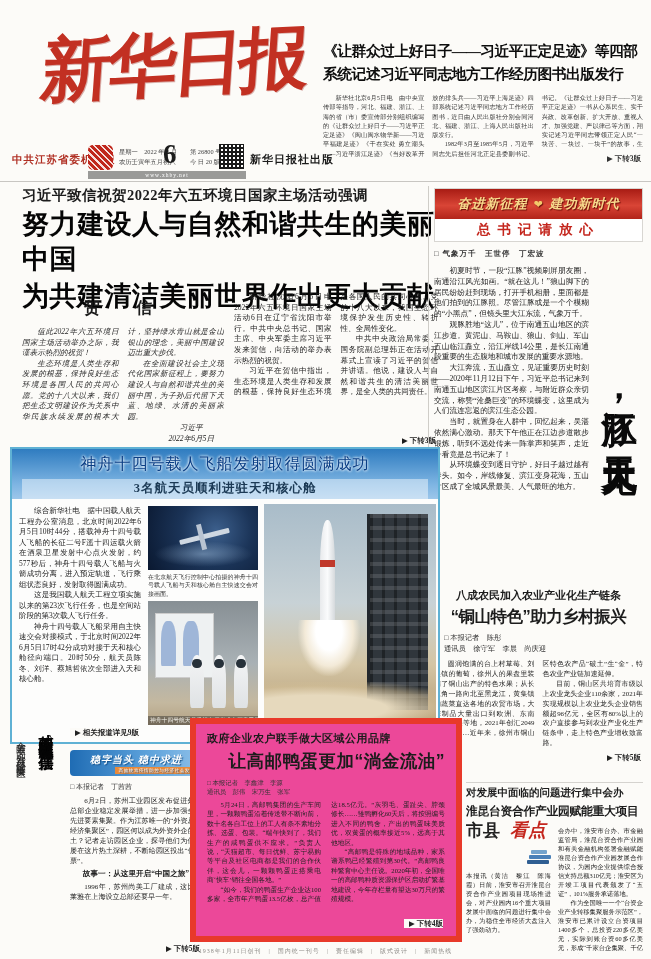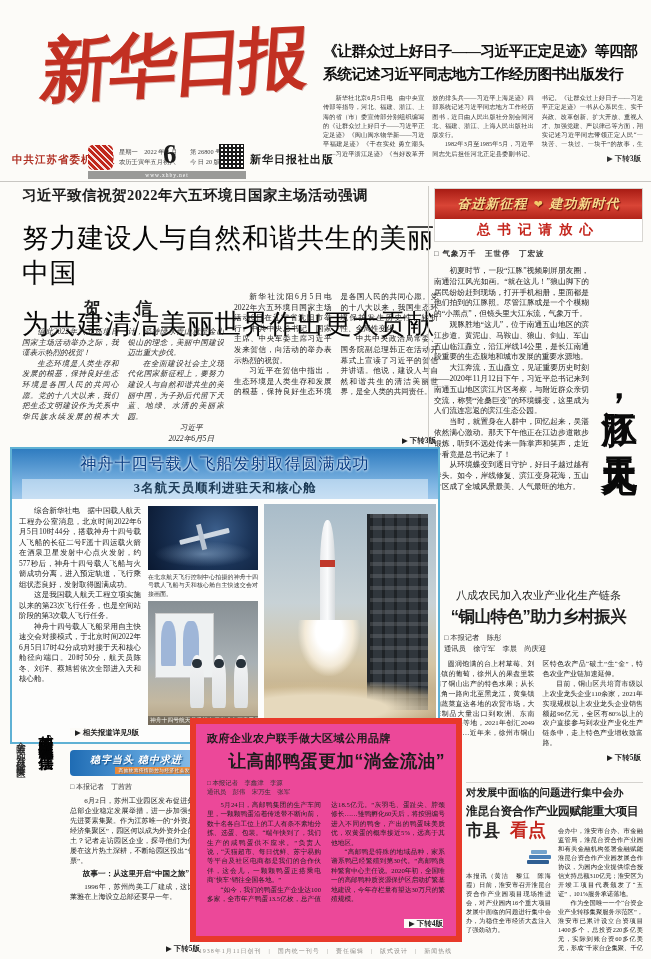--- a/index.html
+++ b/index.html
@@ -29,21 +29,21 @@
           text-align:center;line-height:8px;letter-spacing:1px}
   .rule-top{left:0;top:181px;width:651px;height:1px;background:#c8c6c2}
   
   .bk{left:323px;top:40px;width:320px}
   .bk h2{font-size:14.8px;line-height:23px;letter-spacing:-.5px;color:#0d0d0d}
   .bk-cols{position:relative;margin-top:7px;height:70px;overflow:hidden;column-count:3;column-gap:8px;
            font-size:6.2px;line-height:9.3px;color:#333}
   
   .env{left:22px;top:186px;width:416px}
   .env .kick{font-size:14.5px;font-weight:bold;letter-spacing:.5px}
-  .env h1{font-size:27px;line-height:35px;font-weight:400;letter-spacing:.5px;color:#050505;margin-top:16px}
+  .env h1{font-size:27px;line-height:35px;font-weight:700;letter-spacing:.5px;color:#050505;margin-top:2px}
   .letter{position:absolute;left:0;top:112px;width:202px;height:148px}
   .letter .lt{ text-align:center;font-size:16px;font-weight:bold;letter-spacing:10px}
   .letter-cols{margin-top:8px;height:104px;overflow:hidden;column-count:2;column-gap:9px;
                font-size:7.6px;line-height:10.6px;font-style:italic;color:#2a2a2a}
   .letter-sig{position:absolute;right:10px;bottom:2px;text-align:center;font-size:7.6px;line-height:11px;font-style:italic}
   .report{position:absolute;left:212px;top:106px;width:204px;height:154px}
   .report-cols{height:146px;overflow:hidden;column-count:2;column-gap:9px;font-size:7.6px;line-height:10.6px;color:#222}
   .vrule{left:428px;top:186px;width:1px;height:596px;background:#cfcdc8}
   
   .jt{left:434px;top:188px;width:209px}
@@ -57,21 +57,21 @@
             letter-spacing:7px;text-align:center;line-height:22px}
   .jt-byline{margin-top:7px;font-size:7.5px;color:#333}
   .jt-byline b{letter-spacing:1px}
   .jt-body{position:absolute;left:0;top:78px;width:155px;height:320px;overflow:hidden;
            font-size:7.7px;line-height:10.8px;color:#222}
   .jt-vert{position:absolute;left:160px;top:86px;width:49px;height:310px;
            writing-mode:vertical-rl;font-size:36px;font-weight:900;letter-spacing:3px;
            color:#0a0a0a;text-align:center}
   
   .ts{left:434px;top:588px;width:209px;height:194px}
-  .ts .kick{font-size:11px;font-weight:normal;text-align:center}
+  .ts .kick{font-size:11px;font-weight:bold;text-align:center}
   .ts h2{font-size:16.5px;font-weight:900;text-align:center;margin-top:3px;letter-spacing:-.5px}
   .ts .by{font-size:7.3px;margin-left:10px;line-height:10.5px;color:#333;margin-top:5px}
   .ts-cols{position:relative;margin-top:5px;height:104px;overflow:hidden;column-count:2;column-gap:8px;
            font-size:6.9px;line-height:9.9px;color:#222}
   .rule-hk{left:466px;top:782px;width:177px;height:1px;background:#d5d3cf}
   
   .sz{left:10px;top:447px;width:430px;height:297px;border:2px solid #5fb1d4;background:#fdfdfc}
   .sz-banner{height:50px;background:linear-gradient(180deg,#2f7cc0,#7db4e2 70%,#9cc6ea)}
   .sz-banner .t{font-size:16px;font-weight:400;text-align:center;letter-spacing:1px;line-height:30px;
                 color:#0a3e85;text-shadow:0 0 3px #fff,0 0 3px #fff}
@@ -134,21 +134,21 @@
   .gy-cols{position:relative;height:128px;overflow:hidden;column-count:2;column-gap:10px;
            font-size:6.7px;line-height:9.4px;color:#222}
   
   .hk{left:466px;top:786px;width:177px;height:168px;overflow:hidden}
   .hk .kick{font-size:10.5px;font-weight:bold}
   .hk h2{font-size:11.8px;font-weight:900;margin-top:4px;letter-spacing:-.3px;white-space:nowrap}
   .hk-grid{display:flex;gap:7px;margin-top:6px}
   .hk-col{width:85px;font-size:6.3px;line-height:9px;color:#222;text-align:justify}
   .hk-logo{position:relative;height:42px;margin-bottom:3px}
   .hk-logo .b1{font-family:"Liberation Sans","DejaVu Sans",sans-serif;font-size:17px;font-weight:900}
-  .hk-logo .b2{font-size:18px;font-weight:900;color:#c4261d;margin-left:10px}
+  .hk-logo .b2{font-size:18px;font-weight:900;font-style:italic;color:#c4261d;margin-left:10px}
   .books{position:absolute;right:2px;bottom:4px;width:22px;height:14px}
   .books i{position:absolute;left:0;width:22px;height:4px;background:#3a6ea8;border-radius:1px}
   .books i:nth-child(1){bottom:0;background:#2f5e92}
   .books i:nth-child(2){bottom:5px;left:2px;background:#4a80b8}
   .books i:nth-child(3){bottom:10px;left:4px;width:16px;background:#74a3cc}
   
   .foot{left:0;top:947px;width:651px;text-align:center;font-size:6px;color:#8f8d89;letter-spacing:1px}
 </style>
 </head>
 <body>

